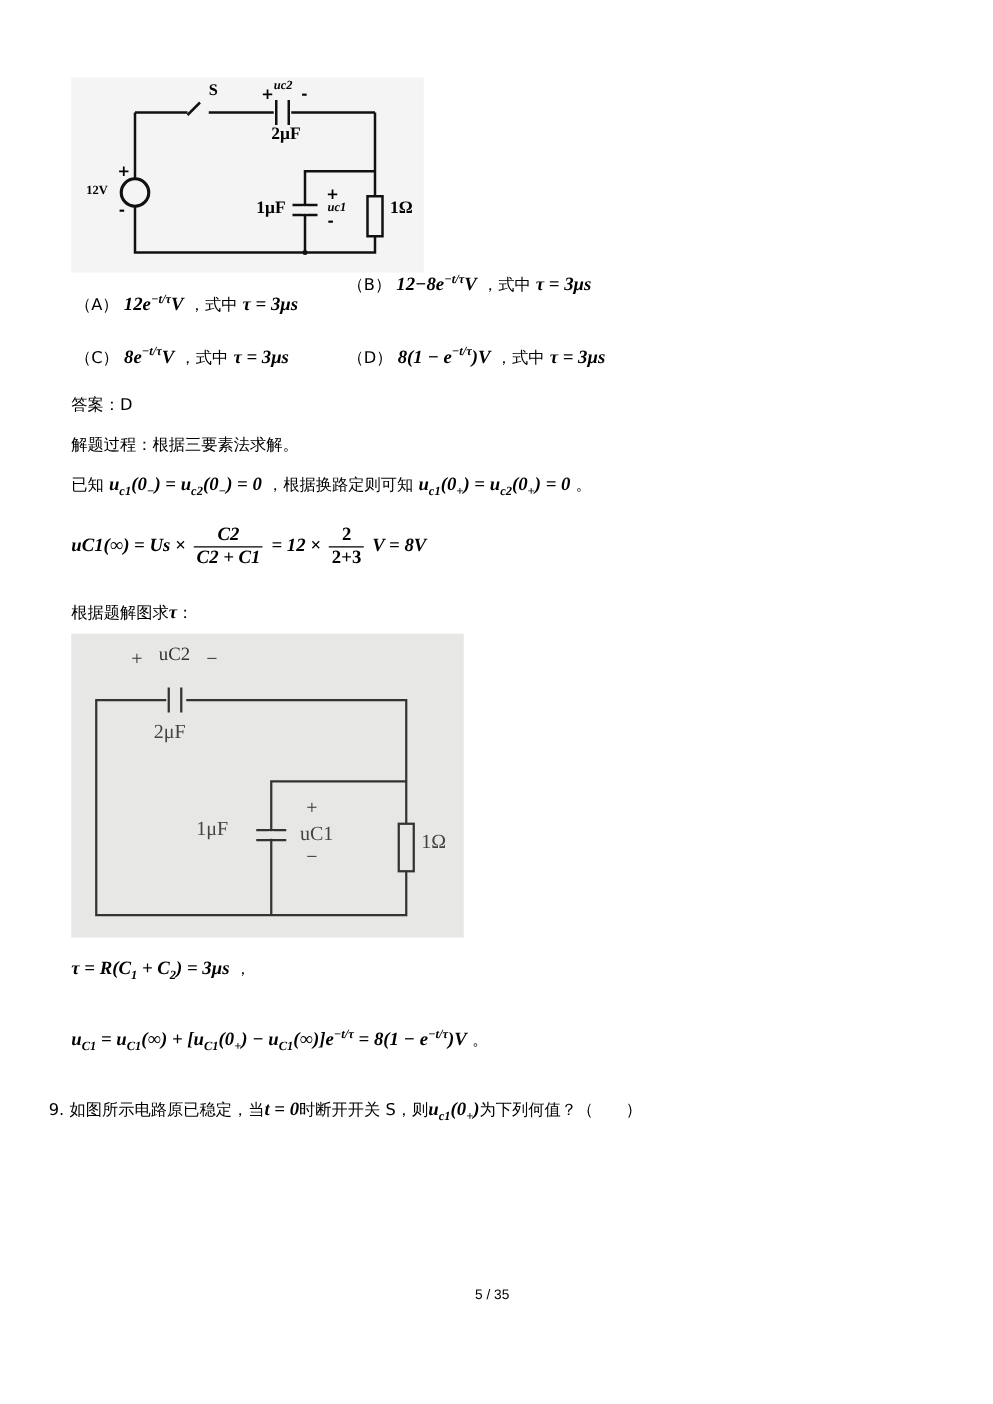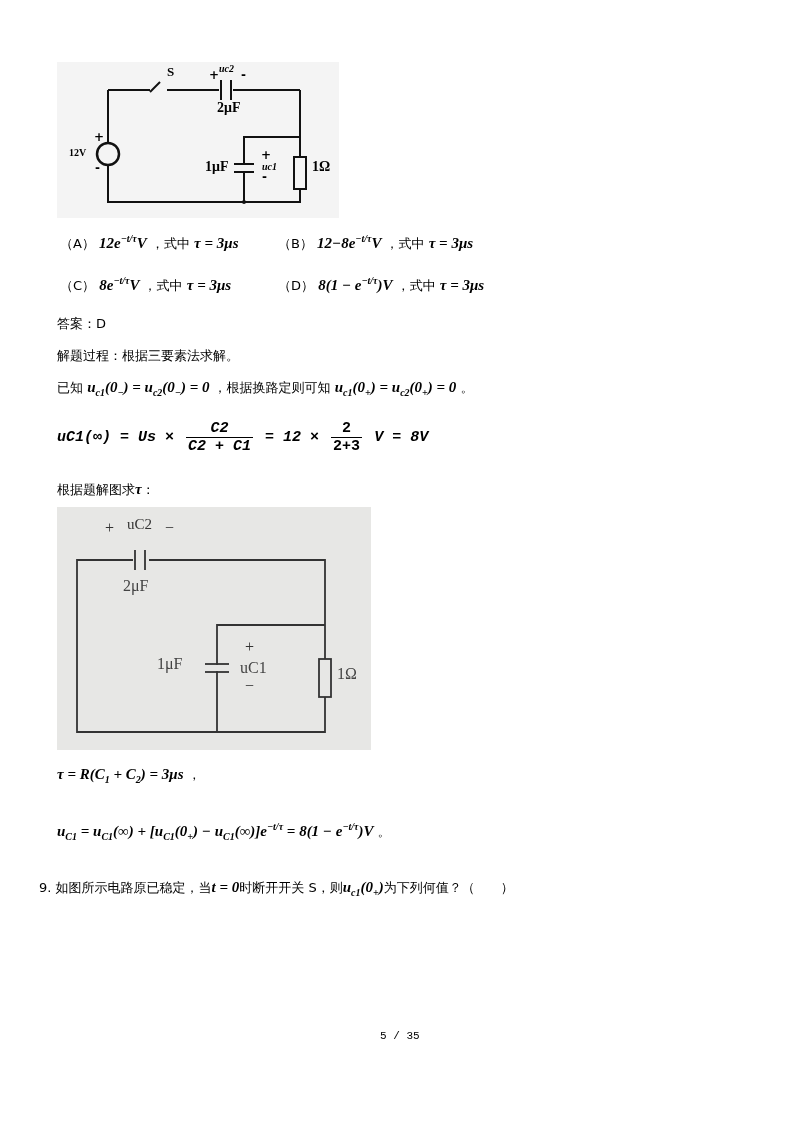--- a/index.html
+++ b/index.html
@@ -9,21 +9,21 @@
     .math { font-family: "Liberation Serif", "DejaVu Serif", serif; font-weight: bold; font-style: italic; font-size: 15px; }
     .upright { font-style: normal; }
     .cn { font-family: "DejaVu Sans", sans-serif; font-size: 13px; font-style: normal; font-weight: normal; }
     sub, sup { font-size: 10px; line-height: 0; }
     .fig { background: #f4f4f4; }
     .fig2 { background: #e7e7e5; }
     .line { white-space: nowrap; }
     .frac { display: inline-block; vertical-align: middle; text-align: center; margin: 0 3px; }
     .frac > span { display: block; padding: 0 2px; }
     .frac .num { border-bottom: 1.5px solid #000; }
-    .pagenum { font-family: Liberation Mono, monospace; font-size: 11px; }
+    .pagenum { font-family: Liberation Sans, sans-serif; font-size: 11px; }
   </style>
 </head>
 <body>
 
 <div class="abs fig" style="left:57px;top:62px;width:282px;height:156px;">
   <svg width="282" height="156">
     <g stroke="#111" stroke-width="2" fill="none">
 
       <polyline points="51,28 51,140 243,140 243,28"></polyline>
 
@@ -63,21 +63,21 @@
   <span class="abs" style="left:205px;top:108px;font-weight:bold;font-size:12px;">-</span>
   <span class="abs" style="left:255px;top:97px;font-family:'Liberation Serif',serif;font-size:14px;font-weight:bold;">1Ω</span>
 </div>
 
 <div class="abs line" style="left:60px;top:235px;text-align:center;">
   <span class="cn">（A）</span>
   <span class="math">12<i>e</i><sup>−t/τ</sup>V</span>
   <span class="cn">，式中</span>
   <span class="math">τ = 3μs</span>
 </div>
-<div class="abs line" style="left:278px;top:235px;">
+<div class="abs line" style="left:278px;top:219px;">
   <span class="cn">（B）</span>
   <span class="math">12−8<i>e</i><sup>−t/τ</sup>V</span>
   <span class="cn">，式中</span>
   <span class="math">τ = 3μs</span>
 </div>
 <div class="abs line" style="left:60px;top:277px;">
   <span class="cn">（C）</span>
   <span class="math">8<i>e</i><sup>−t/τ</sup>V</span>
   <span class="cn">，式中</span>
   <span class="math">τ = 3μs</span>
@@ -96,21 +96,21 @@
 <div class="abs line cn" style="left:57px;top:347px;">解题过程：根据三要素法求解。</div>
 
 <div class="abs line" style="left:57px;top:379px;">
   <span class="cn">已知</span>
   <span class="math"><i>u</i><sub>c1</sub>(0<sub>−</sub>) = <i>u</i><sub>c2</sub>(0<sub>−</sub>) = 0</span>
   <span class="cn">，根据换路定则可知</span>
   <span class="math"><i>u</i><sub>c1</sub>(0<sub>+</sub>) = <i>u</i><sub>c2</sub>(0<sub>+</sub>) = 0</span>
   <span class="cn">。</span>
 </div>
 
-<div class="abs line math" style="left:57px;top:420px;font-family:Liberation Mono, monospace;">
+<div class="abs line math" style="left:57px;top:420px;">
   <span>uC1(∞) = Us ×</span>
   <span class="frac">
     <span class="num">C2</span>
     <span>C2 + C1</span>
   </span>
   <span>= 12 ×</span>
   <span class="frac upright">
     <span class="num">2</span>
     <span>2+3</span>
   </span>

